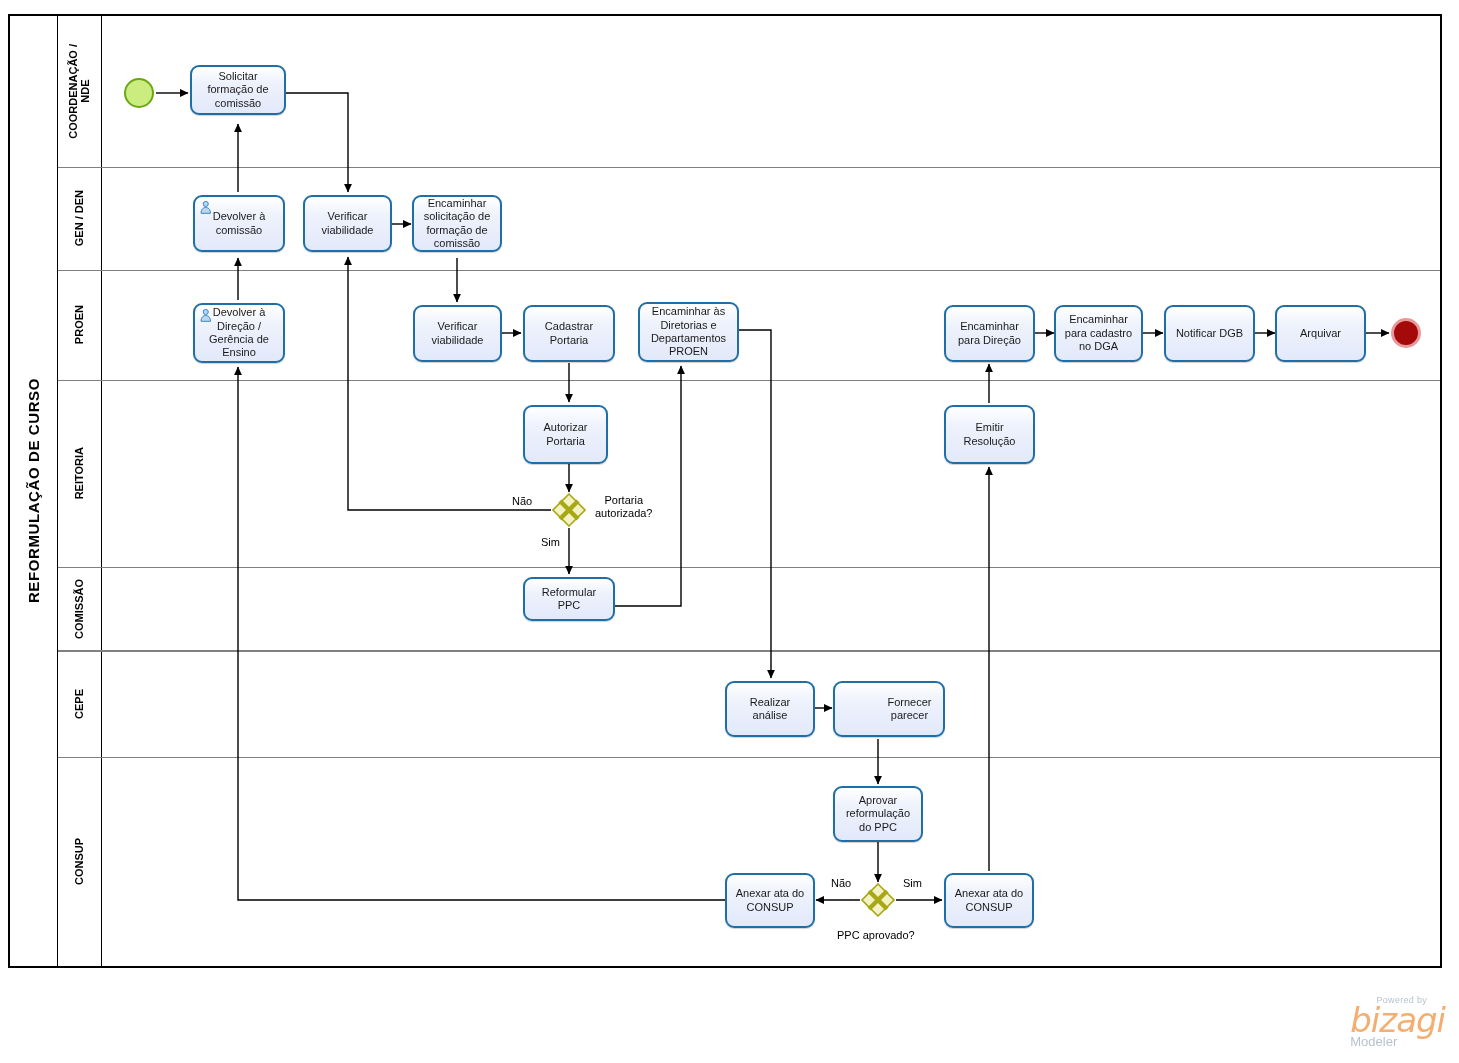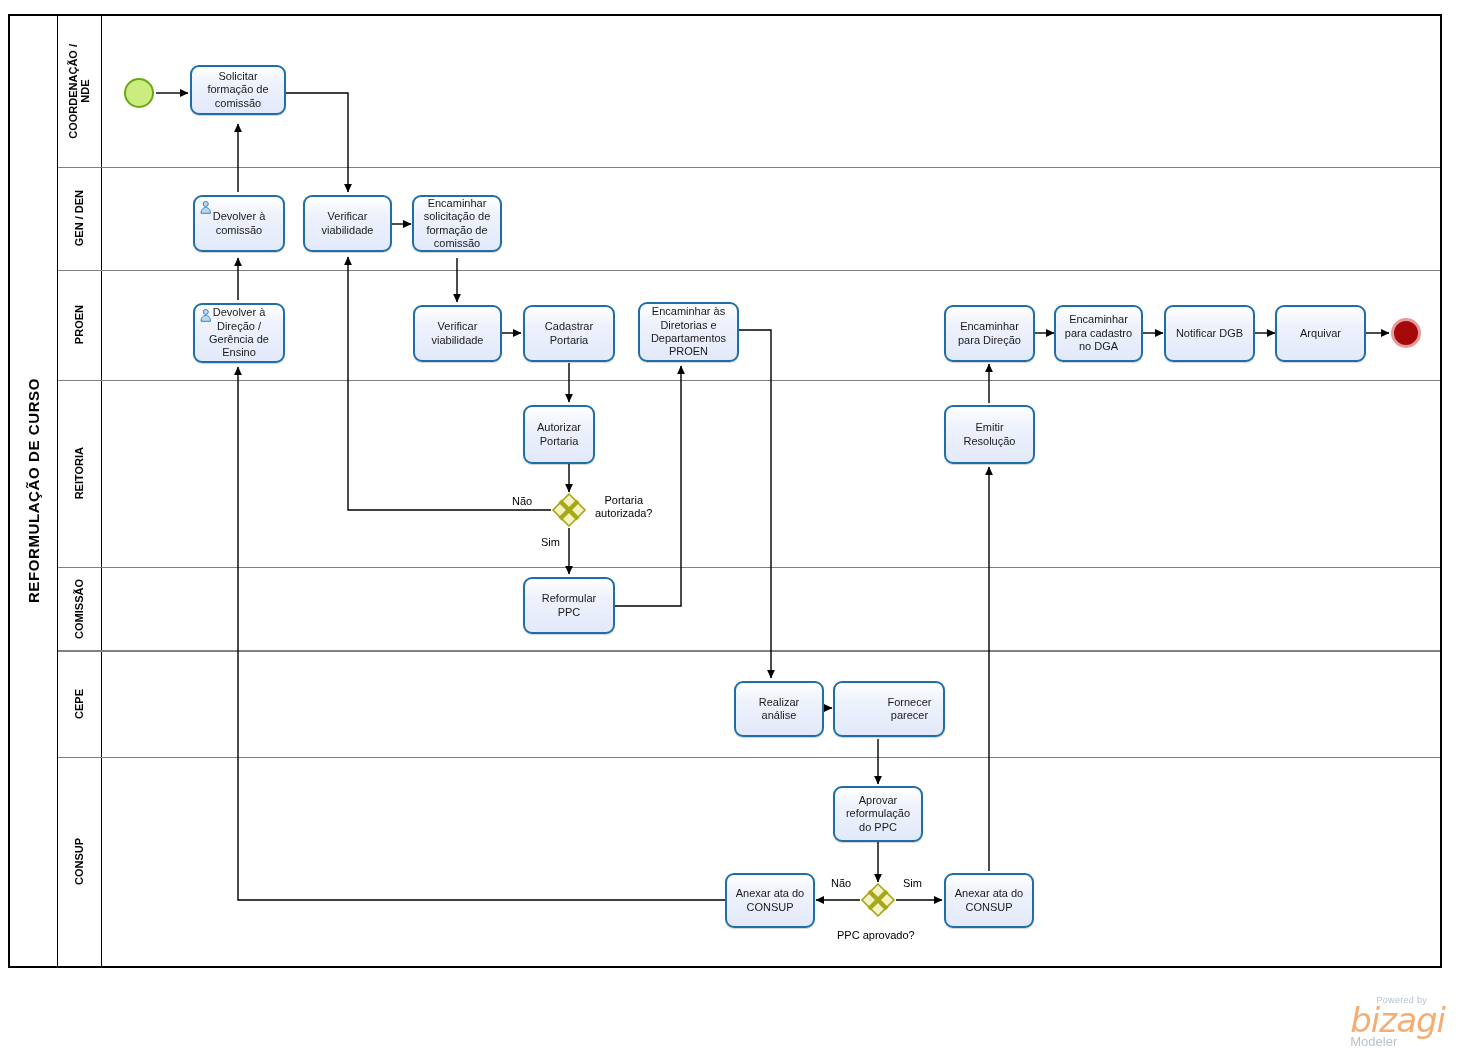--- a/index.html
+++ b/index.html
@@ -383,35 +383,35 @@
 para cadastro
 no DGA</span>
   </div>
   <div class="task" style="left:1164px;top:305px;width:91px;height:57px;">
     <span>Notificar DGB</span>
   </div>
   <div class="task" style="left:1275px;top:305px;width:91px;height:57px;">
     <span>Arquivar</span>
   </div>
 
-  <div class="task" style="left:523px;top:405px;width:72px;height:59px;">
+  <div class="task" style="left:523px;top:405px;width:85px;height:59px;">
     <span>Autorizar
 Portaria</span>
   </div>
   <div class="task" style="left:944px;top:405px;width:91px;height:59px;">
     <span>Emitir
 Resolução</span>
   </div>
 
-  <div class="task" style="left:523px;top:577px;width:92px;height:57px;">
+  <div class="task" style="left:523px;top:577px;width:92px;height:44px;">
     <span>Reformular
 PPC</span>
   </div>
 
-  <div class="task" style="left:725px;top:681px;width:90px;height:56px;margin-left:9px;">
+  <div class="task" style="left:725px;top:681px;width:90px;height:56px;">
     <span>Realizar
 análise</span>
   </div>
   <div class="task" style="left:833px;top:681px;width:112px;height:56px;padding-left:44px;">
     <span>Fornecer
 parecer</span>
   </div>
 
   <div class="task" style="left:833px;top:786px;width:90px;height:56px;">
     <span>Aprovar

